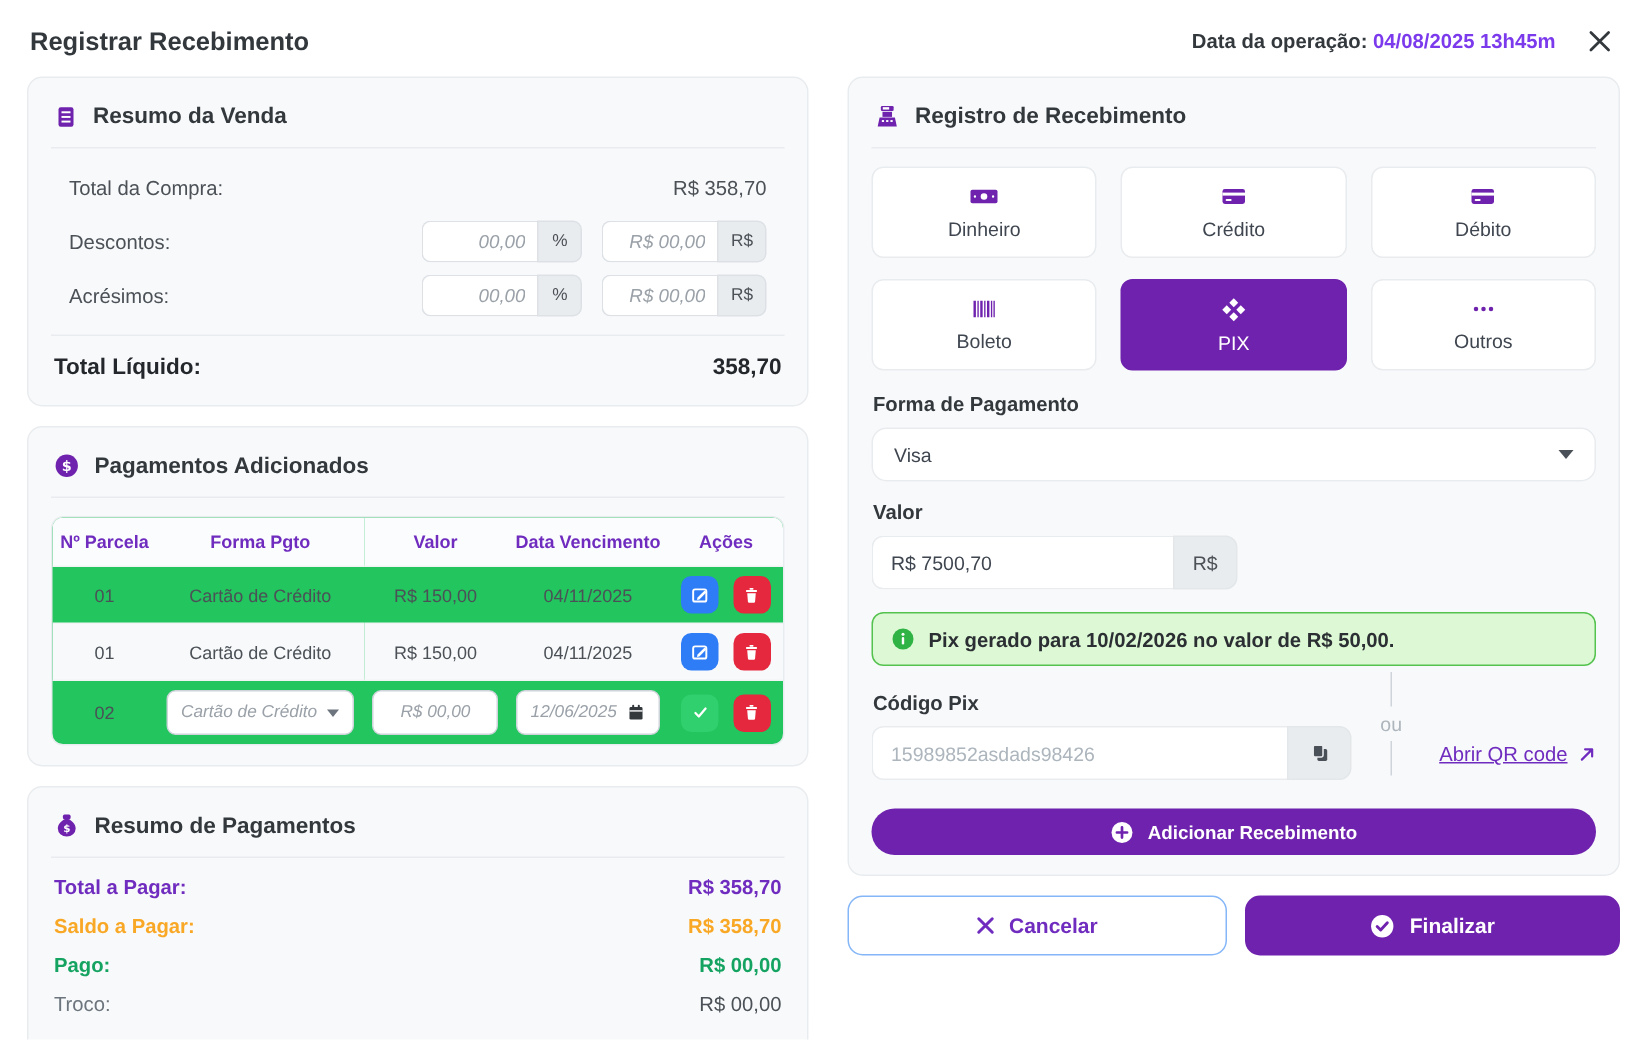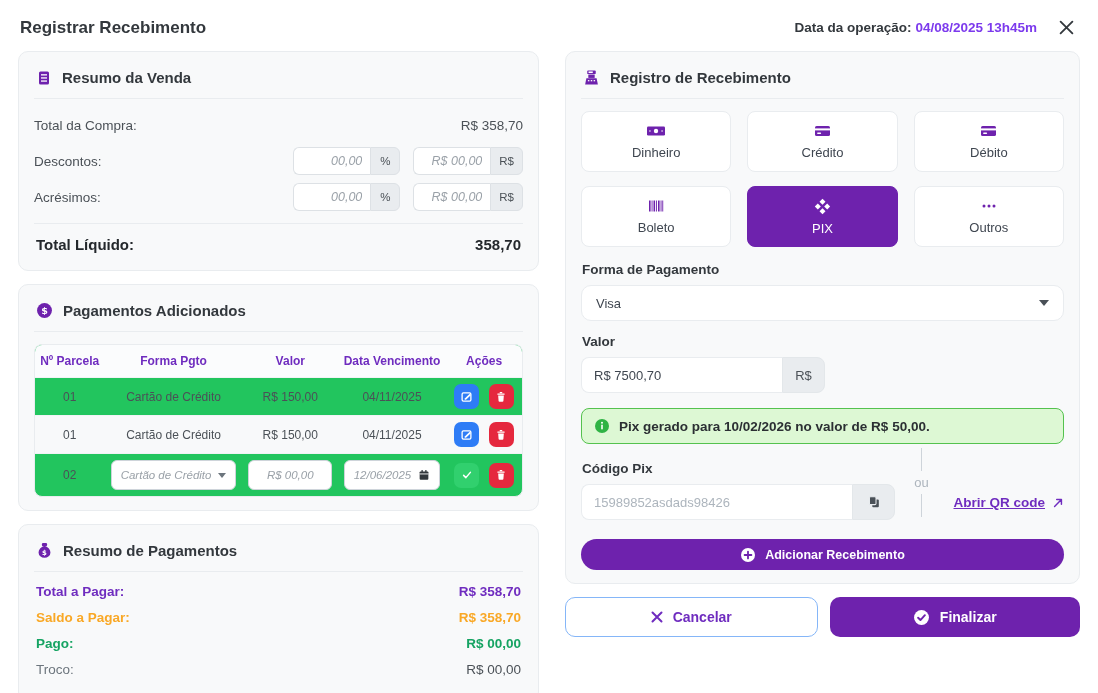--- a/index.html
+++ b/index.html
@@ -18,21 +18,21 @@
 
   .main{ display:flex; gap:26px; padding:0 18px; align-items:flex-start; }
   .col-left{ width:521px; flex:none; }
   .col-right{ flex:1; min-width:0; }
 
   .card{ background:#f8f9fa; border:1px solid #e9ecef; border-radius:10px; padding:13px 15px; margin-bottom:13px; }
   .card-title{ display:flex; align-items:center; gap:10px; font-size:15px; font-weight:bold; color:#33383d;
                padding:4px 2px 12px 2px; border-bottom:1px solid #e9ecef; margin-bottom:12px; }
   .card-title svg{ flex:none; }
 
-  .srow{ display:flex; align-items:center; justify-content:space-between; margin:8px 0; min-height:28px; font-size:13.5px; color:#4b5157; }
+  .srow{ display:flex; align-items:center; justify-content:space-between; margin:8px 12px; min-height:28px; font-size:13.5px; color:#4b5157; }
   .srow .rlabel{ color:#4b5157; }
   .srow .rvalue{ color:#4b5157; }
   .ig-pair{ display:flex; gap:13px; }
   .igroup{ display:flex; }
   .igroup input{ width:77px; height:28px; border:1px solid #dde1e5; border-right:none; border-radius:6px 0 0 6px;
                  padding:0 8px; font-size:12.5px; text-align:right; color:#4b5157; background:#fff;
                  font-family:"Liberation Sans",sans-serif; outline:none; }
   .igroup input::placeholder{ font-style:italic; color:#9aa1a8; }
   .ig-addon{ display:flex; align-items:center; justify-content:center; min-width:30px; padding:0 8px; height:28px;
              background:#e9ecef; border:1px solid #dde1e5; border-radius:0 6px 6px 0; font-size:11.5px; color:#4b5157; }
@@ -87,21 +87,21 @@
   .alert-success{ margin-top:15px; background:var(--alert_bg,#ddf8d4); border:1px solid var(--alert_border,#54c24e);
                   border-radius:8px; padding:9px 12px; display:flex; align-items:center; gap:9px; font-size:13.5px;
                   font-weight:bold; color:#2b2f33; }
 
   .pix-section{ display:flex; margin-top:4px; }
   .pix-left{ flex:1; min-width:0; }
   .pix-mid{ width:52px; flex:none; display:flex; flex-direction:column; align-items:center; justify-content:flex-end; padding-bottom:8px; }
   .vline{ width:1px; height:23px; background:#ced4da; }
   .ou-label{ font-size:13px; color:#adb5bd; padding:4px 0; }
   .pix-right{ flex:none; display:flex; align-items:flex-end; padding-bottom:15px; padding-left:6px; }
-  .qr-link{ display:inline-flex; align-items:center; gap:7px; font-size:13.5px; font-weight:bold; color:var(--link,#6f2cbf);
+  .qr-link{ display:inline-flex; align-items:center; gap:7px; font-size:13.5px; font-weight:normal; color:var(--link,#6f2cbf);
             text-decoration:underline; cursor:pointer; }
 
   .add-btn{ margin-top:14px; width:100%; height:31px; border:none; border-radius:16px; background:var(--primary,#6e22ad);
             color:#fff; font-size:12.5px; font-weight:bold; display:flex; align-items:center; justify-content:center; gap:9px;
             cursor:pointer; font-family:"Liberation Sans",sans-serif; }
 
   .footer-actions{ display:flex; gap:12px; }
   .btn-cancel{ flex:1; height:40px; background:#fff; border:1px solid #85b6f8; border-radius:10px; color:var(--link,#6f2cbf);
                font-size:14px; font-weight:bold; display:flex; align-items:center; justify-content:center; gap:10px; cursor:pointer;
                font-family:"Liberation Sans",sans-serif; }

